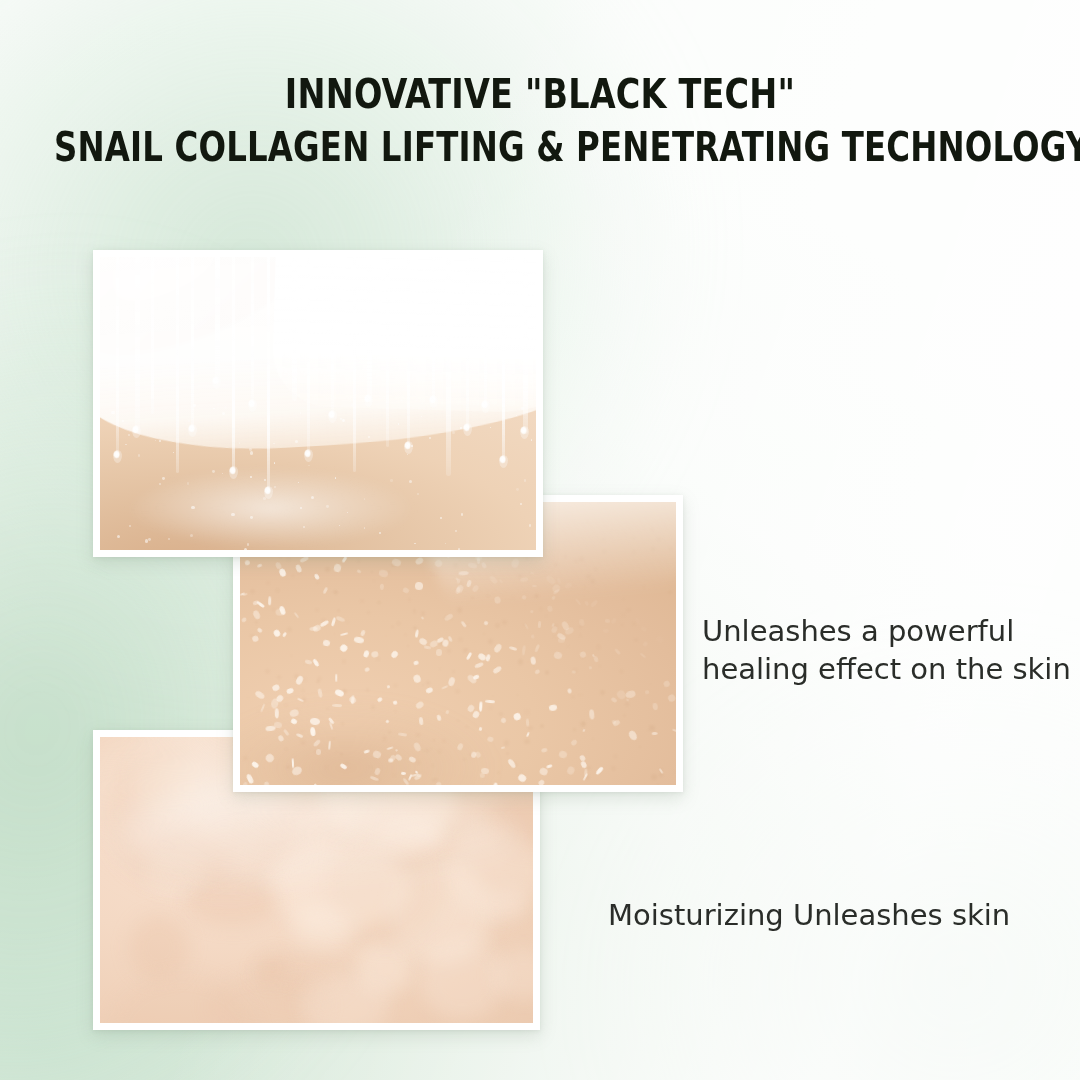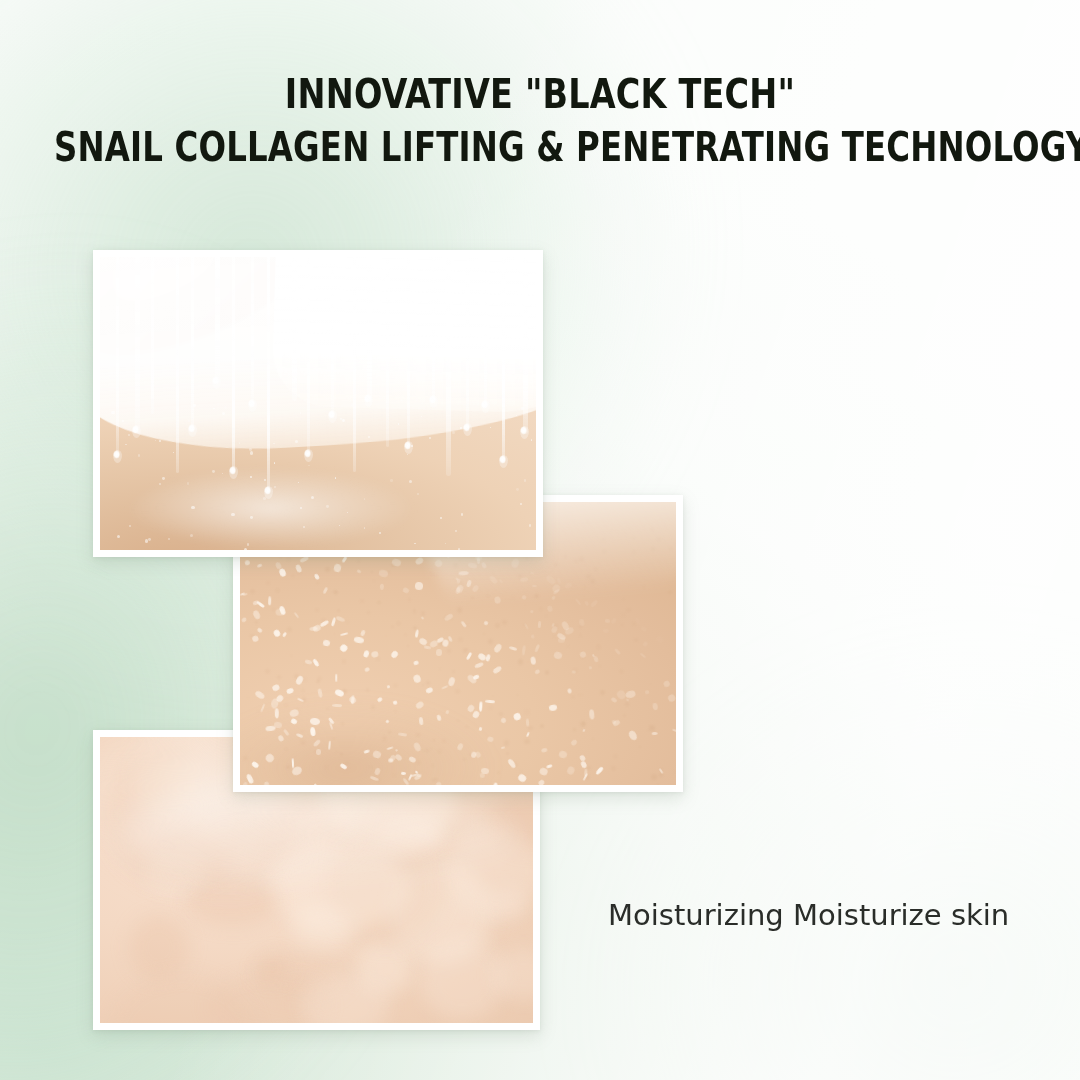--- a/index.html
+++ b/index.html
@@ -1050,15 +1050,17 @@
           <div class="soft-blob" style="width: 92.7394px; height: 92.9524px; left: 80.6396%; top: 30.3461%; background: rgba(252, 236, 222, 0.3);"></div>
           <div class="soft-blob" style="width: 146.774px; height: 122.217px; left: 2.03091%; top: 83.2431%; background: rgba(232, 194, 164, 0.18);"></div>
           <div class="soft-blob" style="width: 141.001px; height: 87.1343px; left: 38.7345%; top: 37.1778%; background: rgba(255, 244, 232, 0.34);"></div>
           <div class="soft-blob" style="width: 94.0707px; height: 51.4346px; left: 19.7533%; top: 48.1778%; background: rgba(226, 182, 148, 0.22);"></div>
         </div>
       <div class="skin-smooth-hl"></div>
       <div class="skin-smooth-sheen"></div>
     </div>
   </div>
 
-  <div class="caption" id="caption-3">Moisturizing Moisturize skin</div>
+  <div class="caption" id="caption-2">Unleashes a powerful
+healing effect on the skin</div>
+  <div class="caption" id="caption-3">Moisturizing Unleashes skin</div>
 
 </div>
 
 </body></html>

